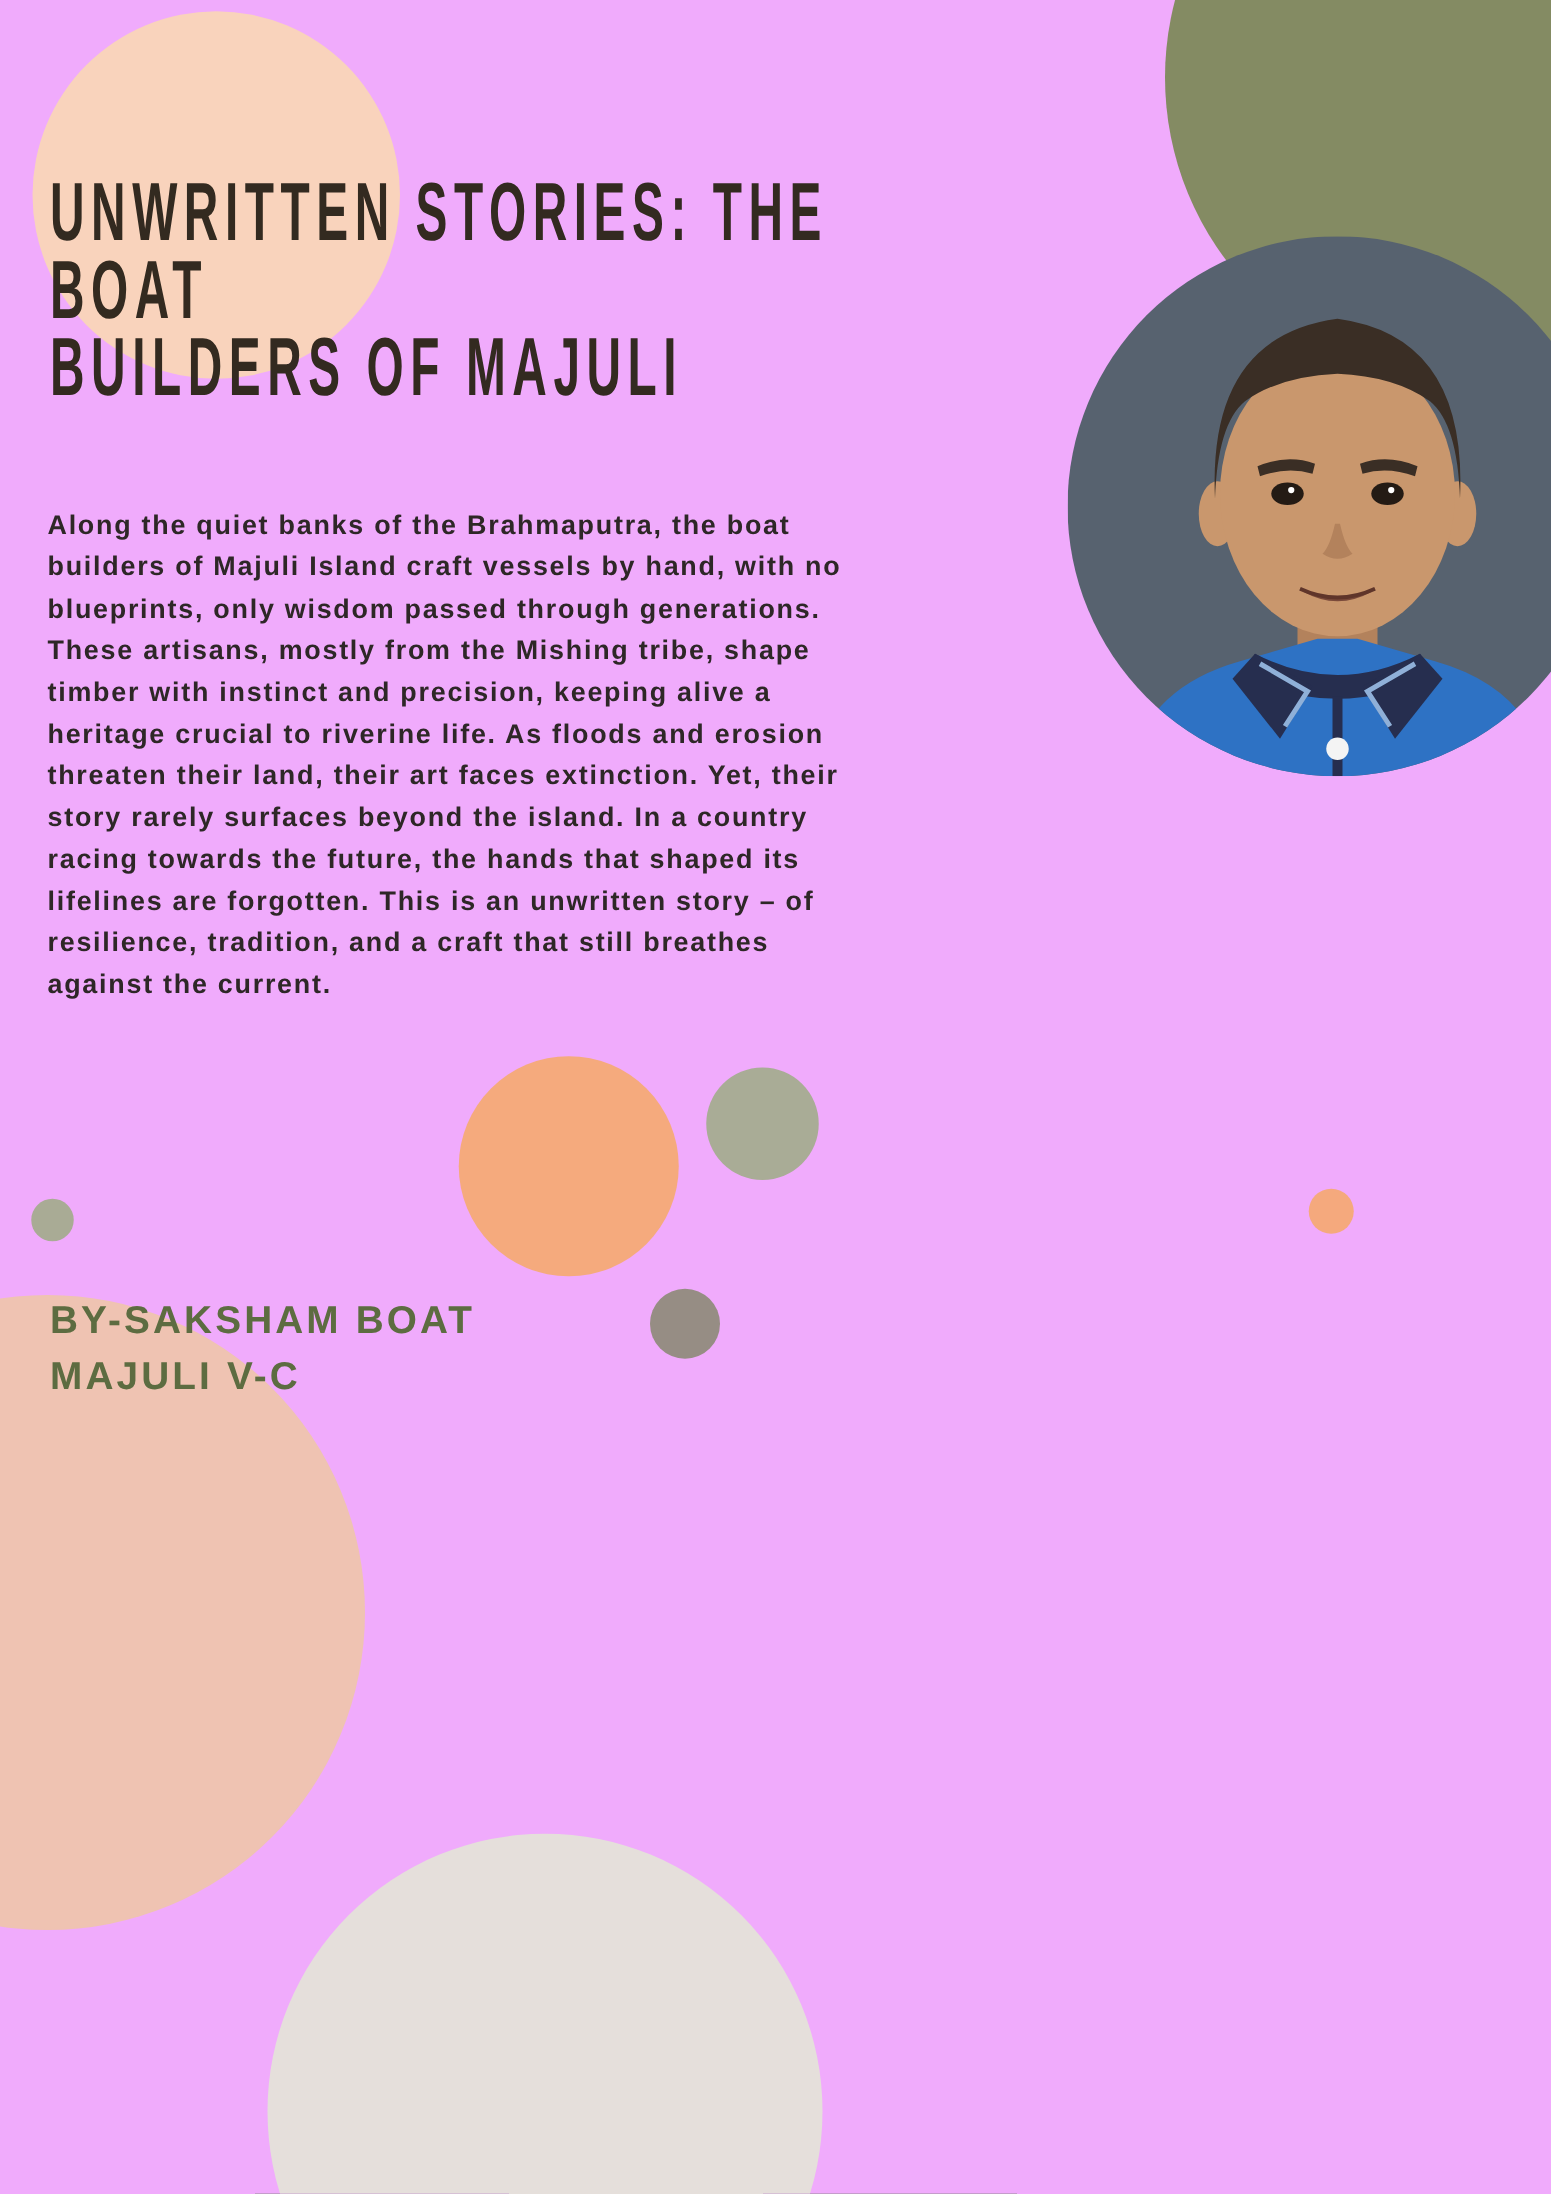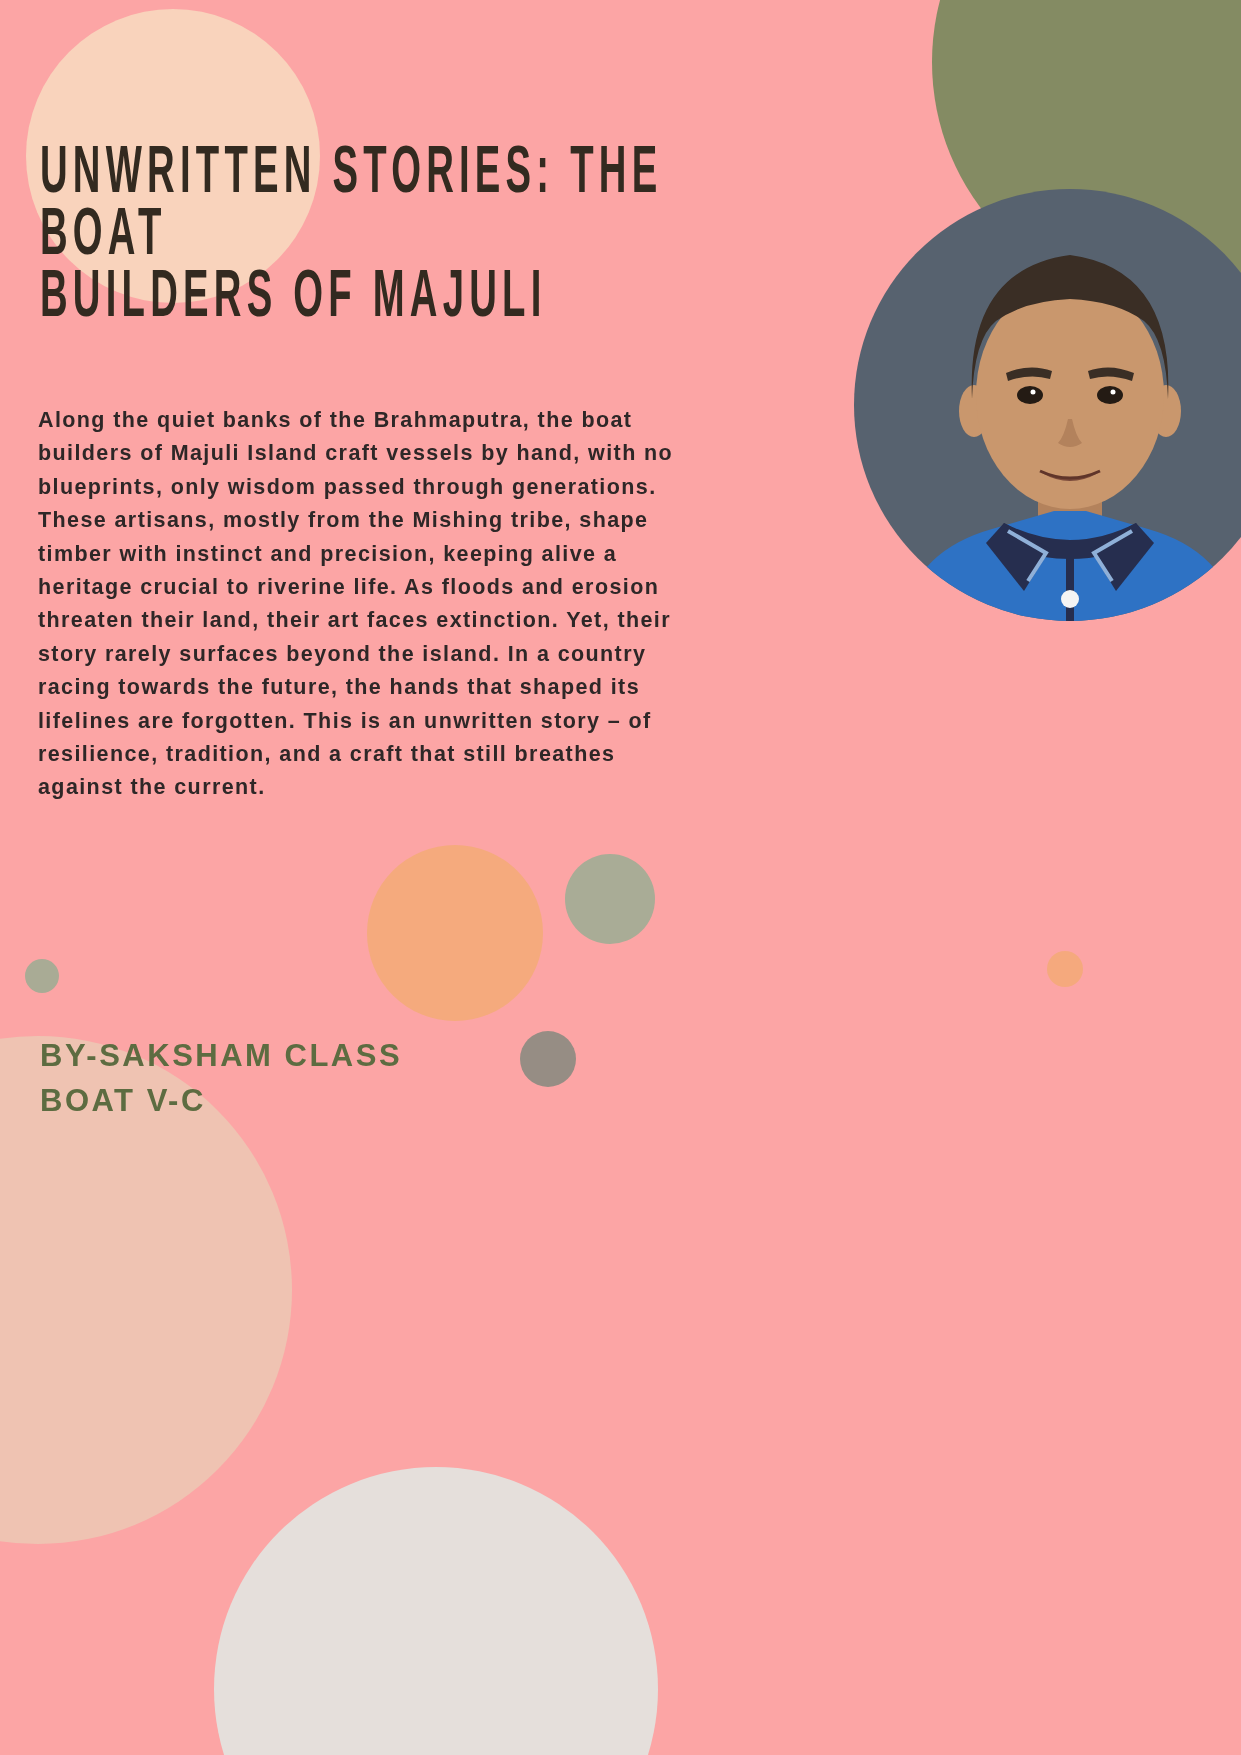--- a/index.html
+++ b/index.html
@@ -72,21 +72,21 @@
     height: 432px;
     border-radius: 50%;
     overflow: hidden;
     z-index: 2;
   }
   .photo svg { display: block; }
 </style>
 </head>
 <body>
 
-<div class="page" style="background-color: #fca5a5;">
+<div class="page" style="background-color: #f0abfc;">
 
   <div class="circle c-peach-tl" style="background-color: rgb(249, 211, 188);"></div>
   <div class="circle c-olive-tr" style="background-color: rgb(132, 139, 99);"></div>
   <div class="circle c-olive-dot" style="background-color: rgb(169, 171, 149);"></div>
   <div class="circle c-orange-mid" style="background-color: rgb(245, 170, 125);"></div>
   <div class="circle c-sage-mid" style="background-color: rgb(169, 172, 150);"></div>
   <div class="circle c-taupe-sm" style="background-color: rgb(150, 141, 132);"></div>
   <div class="circle c-orange-dot" style="background-color: rgb(245, 169, 125);"></div>
   <div class="circle c-pink-bl" style="background-color: rgb(239, 195, 178);"></div>
   <div class="circle c-gray-bot" style="background-color: rgb(229, 223, 219);"></div>
@@ -141,17 +141,17 @@
 timber with instinct and precision, keeping alive a
 heritage crucial to riverine life. As floods and erosion
 threaten their land, their art faces extinction. Yet, their
 story rarely surfaces beyond the island. In a country
 racing towards the future, the hands that shaped its
 lifelines are forgotten. This is an unwritten story – of
 resilience, tradition, and a craft that still breathes
 against the current.</p>
 
   <div class="byline" style="color: rgb(93, 108, 65);">
-    <div>BY-SAKSHAM CLASS</div>
-    <div>BOAT V-C</div>
+    <div>BY-SAKSHAM BOAT</div>
+    <div>MAJULI V-C</div>
   </div>
 
 </div>
 
 </body></html>

